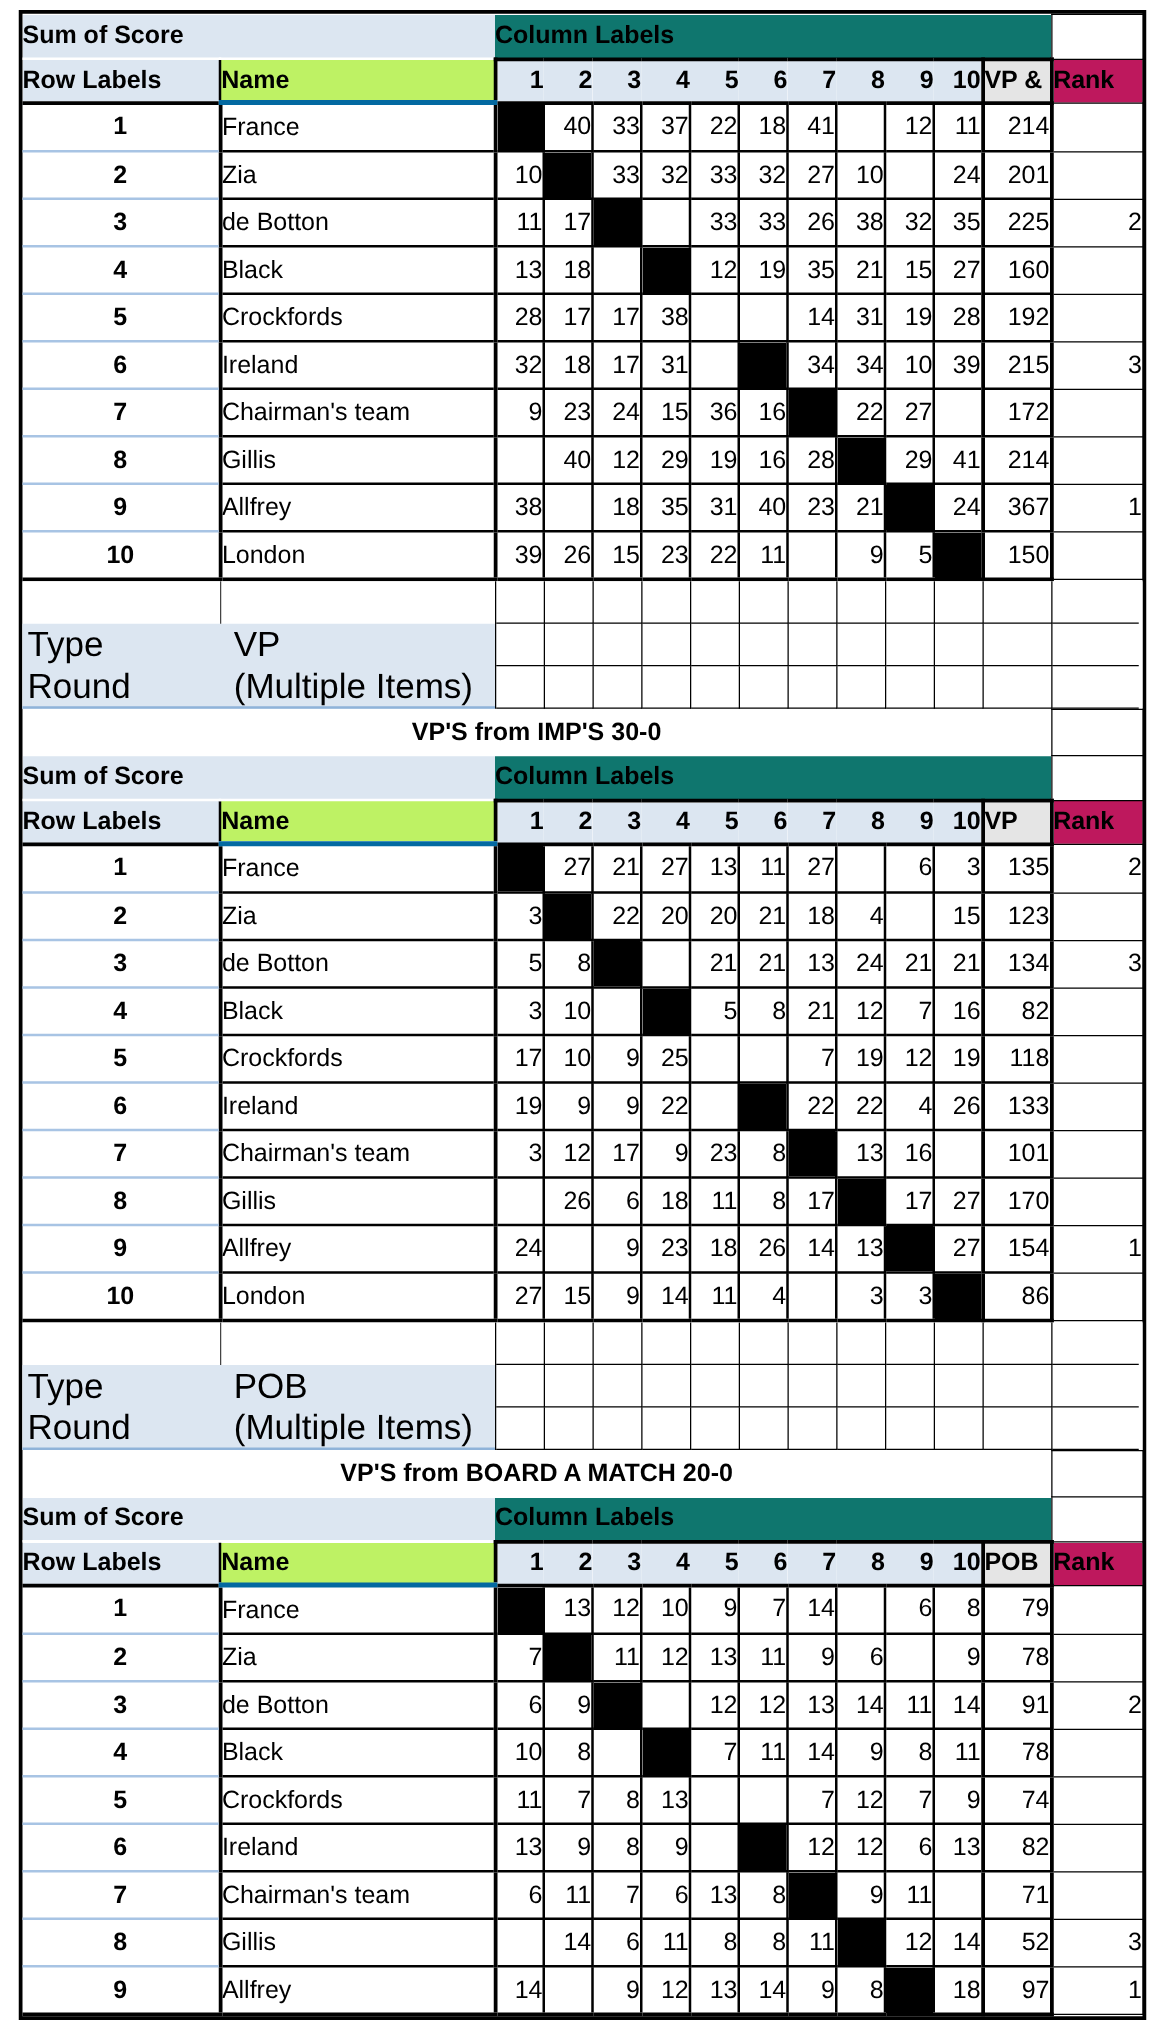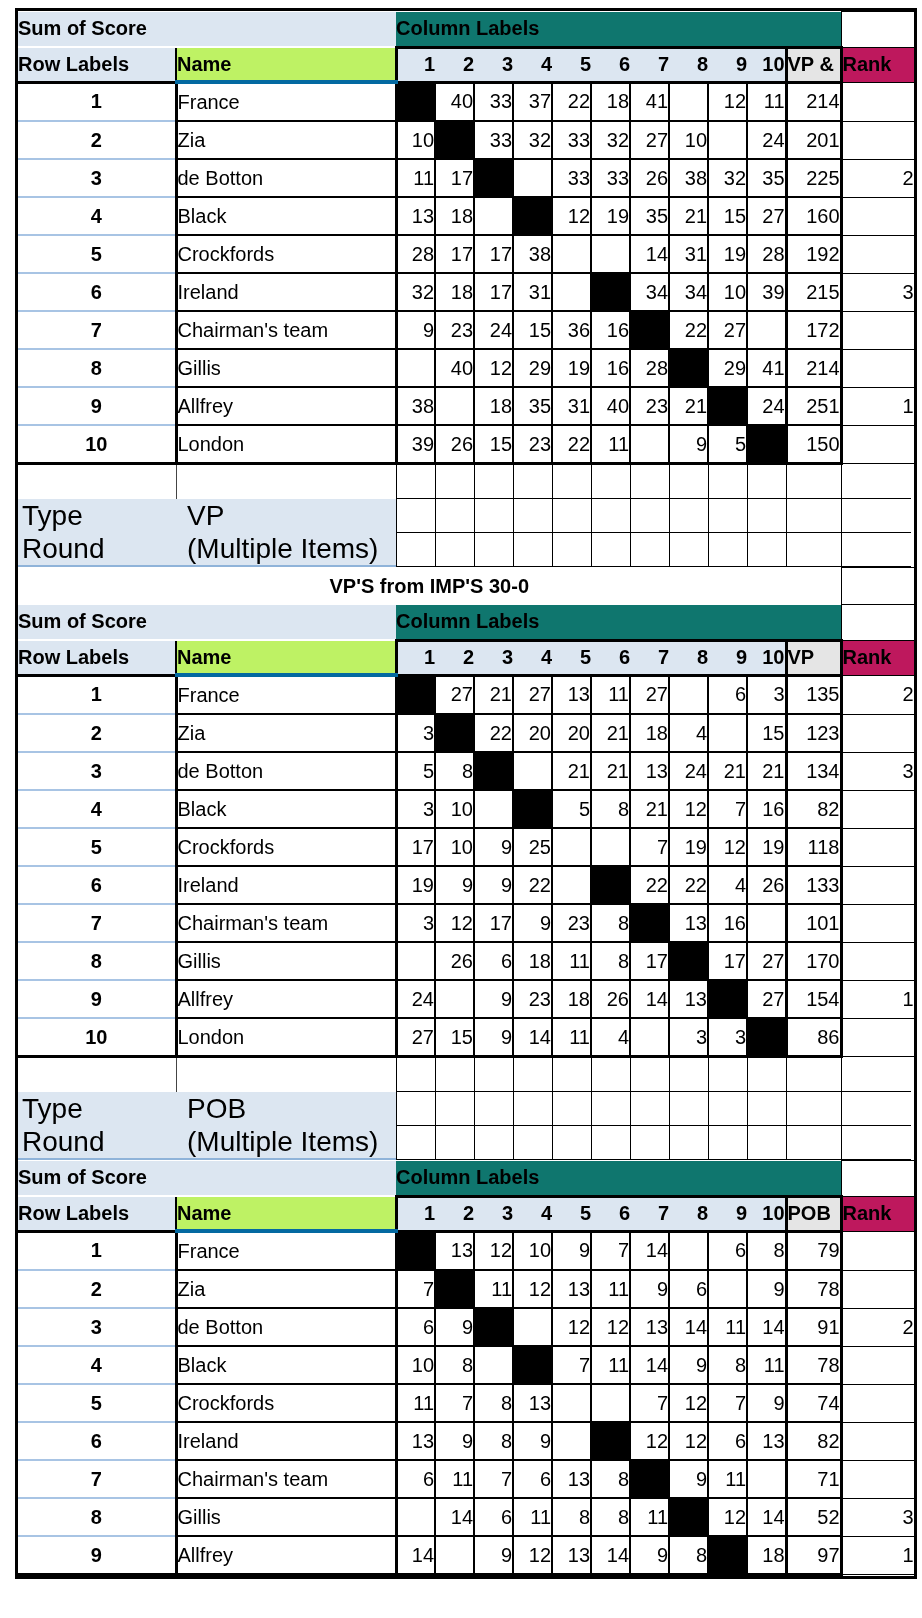--- a/index.html
+++ b/index.html
@@ -247,21 +247,21 @@
             <td class="dc c1">38</td>
             <td class="dc"></td>
             <td class="dc">18</td>
             <td class="dc">35</td>
             <td class="dc">31</td>
             <td class="dc">40</td>
             <td class="dc">23</td>
             <td class="dc">21</td>
             <td class="dc black"></td>
             <td class="dc c10">24</td>
-            <td class="vp">251</td>
+            <td class="vp">367</td>
             <td class="rk">1</td>
           </tr>
           <tr class="data">
             <td class="rownum">10</td>
             <td class="nm">London</td>
             <td class="dc c1">39</td>
             <td class="dc">26</td>
             <td class="dc">15</td>
             <td class="dc">23</td>
             <td class="dc">22</td>
@@ -611,20 +611,24 @@
           <col style="width: 39px;">
           <col style="width: 39px;">
           <col style="width: 39px;">
           <col style="width: 39px;">
           <col style="width: 39px;">
           <col style="width: 39px;">
           <col style="width: 55px;">
           <col style="width: 73px;">
         </colgroup>
         <tbody>
+          <tr class="title">
+            <td class="title-cell" colspan="13">VP'S from BOARD A MATCH 20-0</td>
+            <td class="rank-spacer"></td>
+          </tr>
           <tr class="sub">
             <td class="sub-a" colspan="2">Sum of Score</td>
             <td class="sub-b" colspan="11">Column Labels</td>
             <td class="rank-spacer"></td>
           </tr>
           <tr class="colhead">
             <td class="h-rl">Row Labels</td>
             <td class="h-nm">Name</td>
             <td class="h-num c1">1</td>
             <td class="h-num">2</td>

